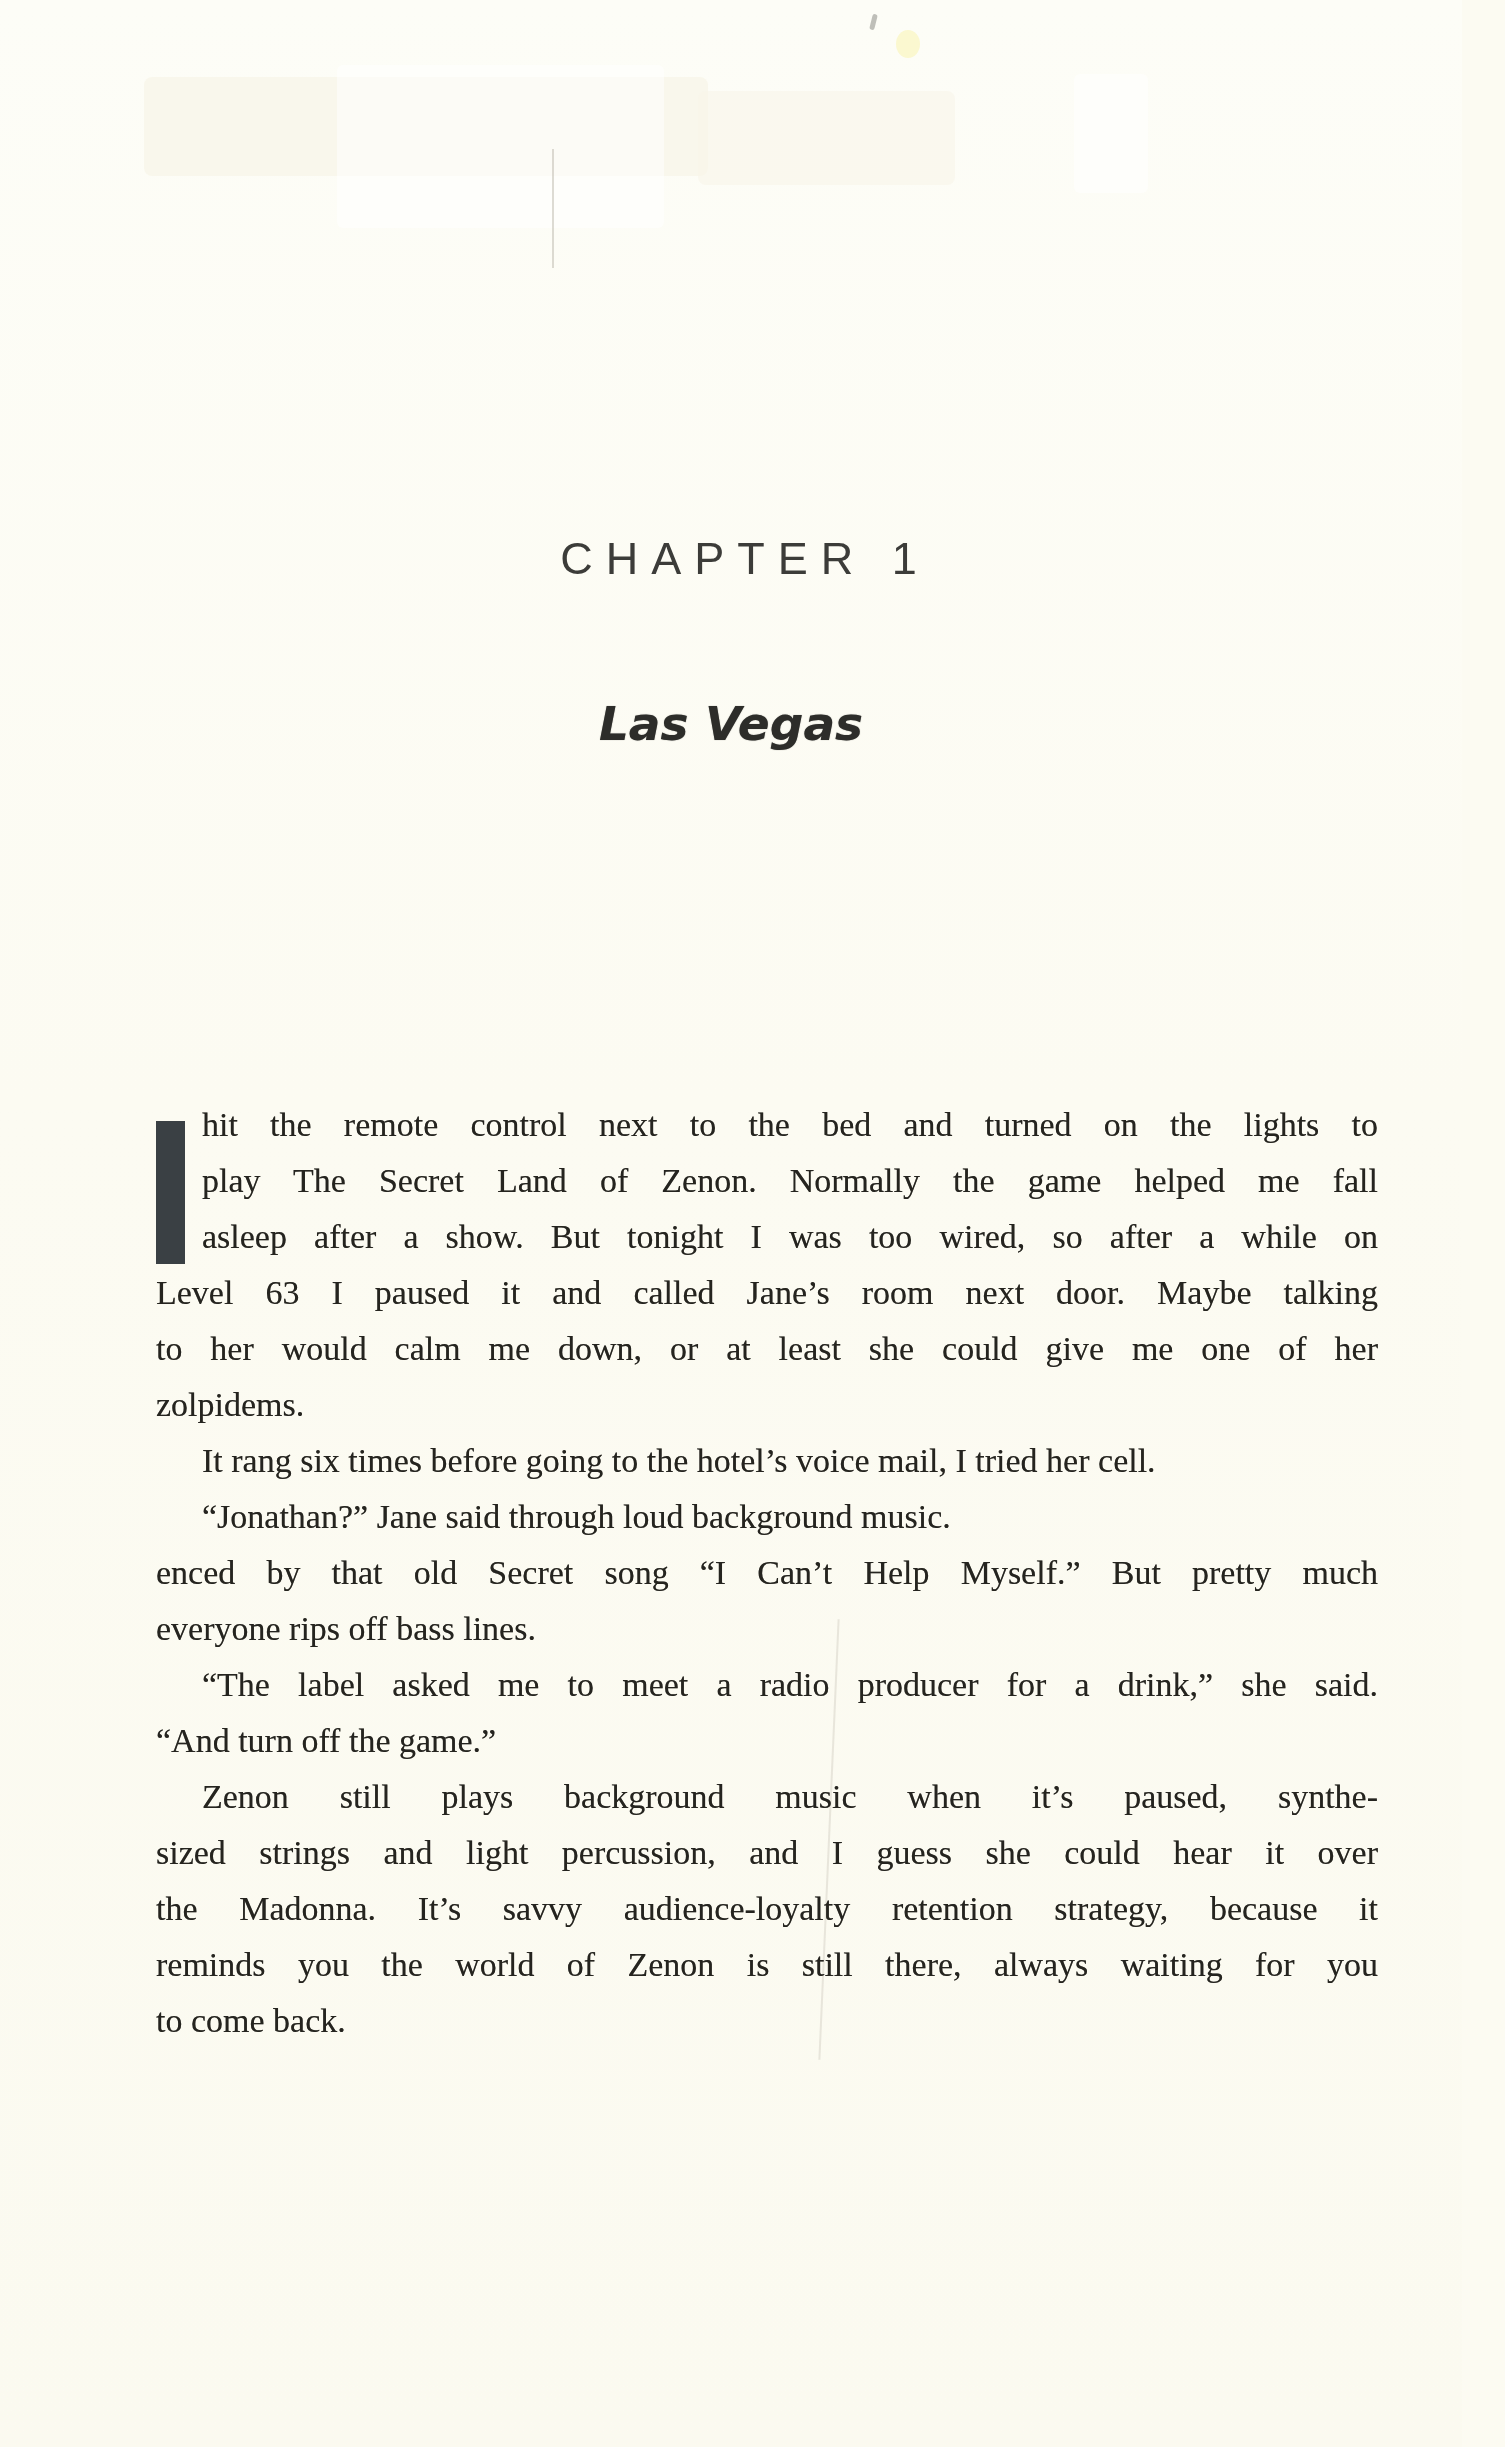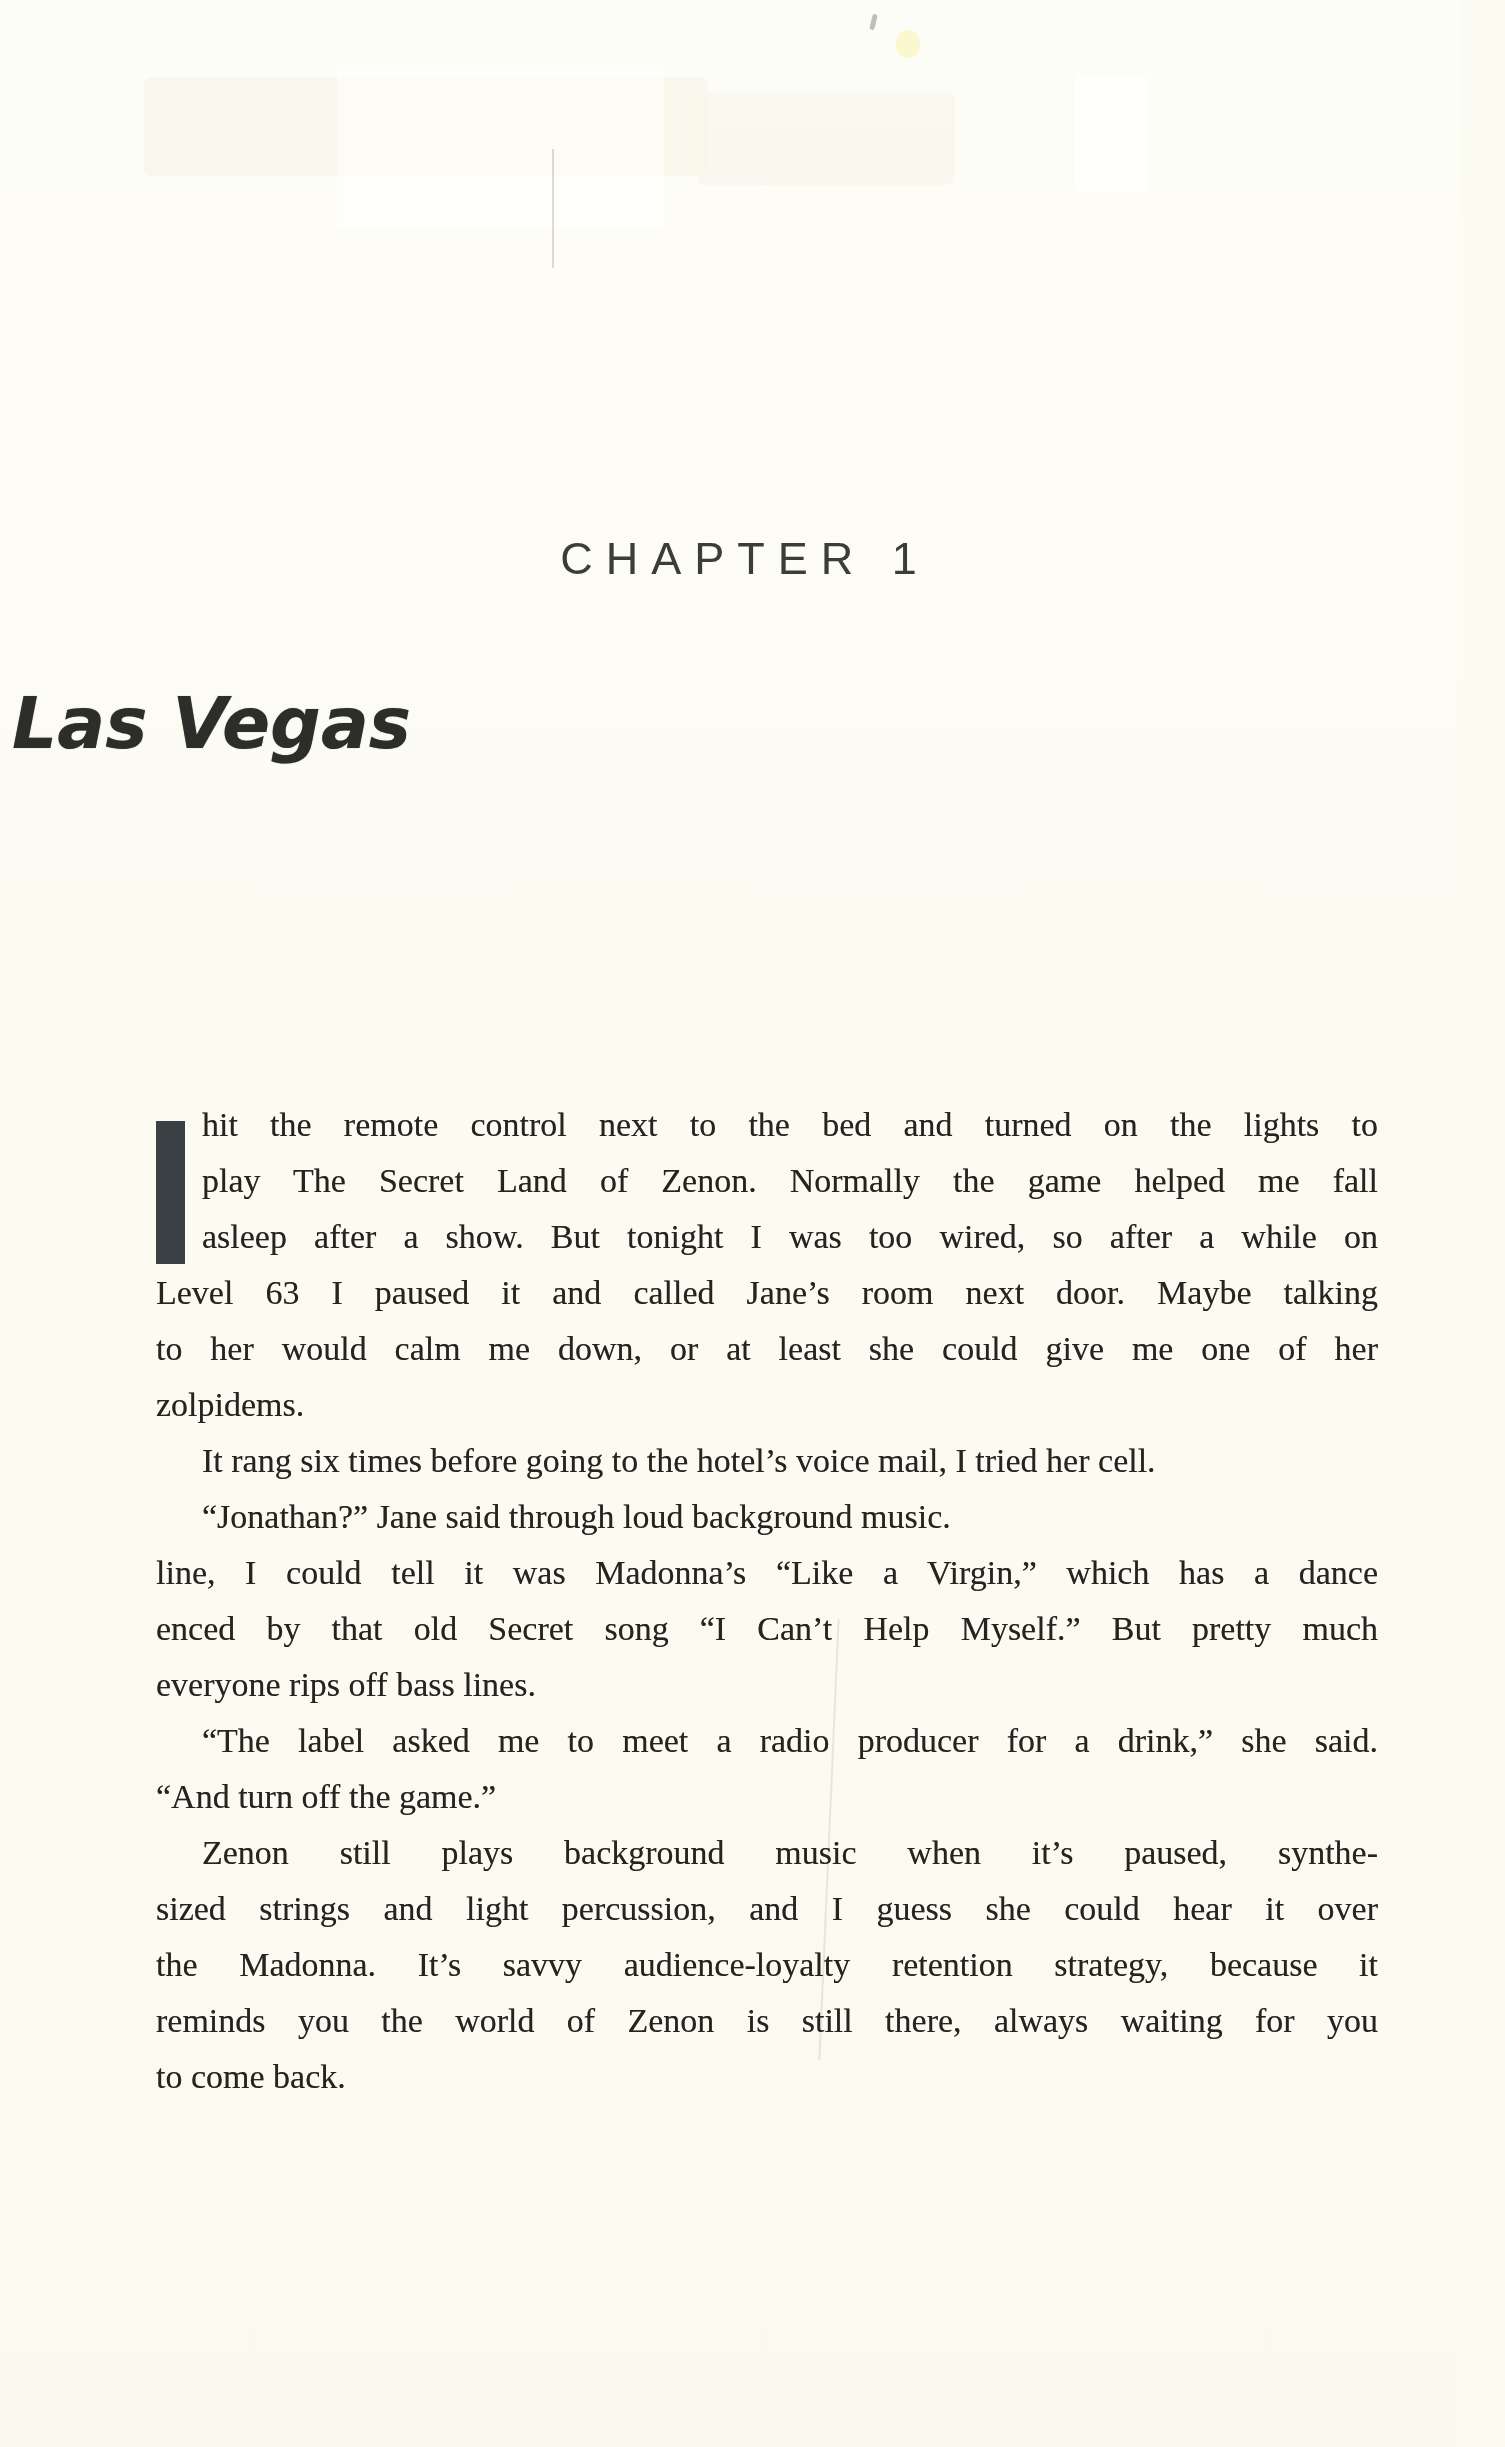--- a/index.html
+++ b/index.html
@@ -40,30 +40,29 @@
     font-size: 45px;
     line-height: 51px;
     letter-spacing: 13px;
     color: #3c3c39;
   }
   .chapter-title {
     position: absolute;
     top: 669px;
     left: 0;
     width: 100%;
-    text-align: left;
+    text-align: center;
     font-family: "DejaVu Sans", sans-serif;
     font-weight: bold;
     font-style: italic;
-    font-size: 71px;
+    font-size: 47px;
     line-height: 109px;
     letter-spacing: 0px;
     color: #2d2d2a;
     text-shadow: 0 0 1px rgba(45,45,42,0.55);
-    padding-left: 12px;
   }
 
   
   .body-text {
     position: absolute;
     left: 156px;
     top: 1097px;
     width: 1222px;
     color: #25241f;
     font-family: "Liberation Serif", serif;
@@ -125,21 +124,20 @@
     </div>
 
   <div class="line j">hit the remote control next to the bed and turned on the lights to</div>
       <div class="line j">play The Secret Land of Zenon. Normally the game helped me fall</div>
       <div class="line j">asleep after a show. But tonight I was too wired, so after a while on</div>
       <div class="line j">Level 63 I paused it and called Jane’s room next door. Maybe talking</div>
       <div class="line j">to her would calm me down, or at least she could give me one of her</div>
       <div class="line">zolpidems.</div>
       <div class="line ind">It rang six times before going to the hotel’s voice mail, I tried her cell.</div>
       <div class="line ind">“Jonathan?” Jane said through loud background music.</div>
-      <div class="line j">line, I could tell it was Madonna’s “Like a Virgin,” which has a dance</div>
       <div class="line j">enced by that old Secret song “I Can’t Help Myself.” But pretty much</div>
       <div class="line">everyone rips off bass lines.</div>
       <div class="line j ind">“The label asked me to meet a radio producer for a drink,” she said.</div>
       <div class="line">“And turn off the game.”</div>
       <div class="line j ind">Zenon still plays background music when it’s paused, synthe-</div>
       <div class="line j">sized strings and light percussion, and I guess she could hear it over</div>
       <div class="line j">the Madonna. It’s savvy audience-loyalty retention strategy, because it</div>
       <div class="line j">reminds you the world of Zenon is still there, always waiting for you</div>
       <div class="line">to come back.</div>
     </div>

